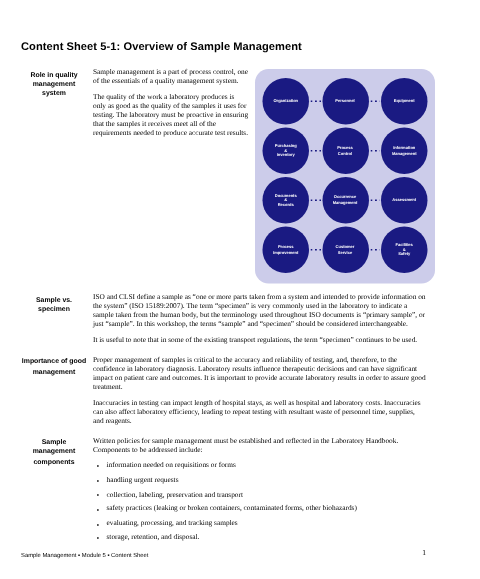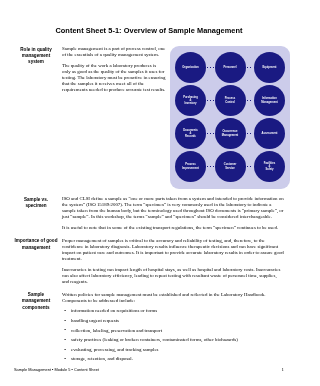--- a/index.html
+++ b/index.html
@@ -10,21 +10,21 @@
     color:#000;
     overflow:hidden;
   }
   .page{
     position:relative;
     width:298px;height:386px;
     box-sizing:border-box;
     padding:26px 14px 0 14px;
   }
   .title{
-    text-align:center;
+    text-align:left;
     font-family:"Liberation Sans", sans-serif;
     font-weight:bold;
     font-size:7.4px;
     letter-spacing:.05px;
     margin:0 0 11px 0;
     color:#000;
   }
   .row{
     display:flex;
     align-items:flex-start;

